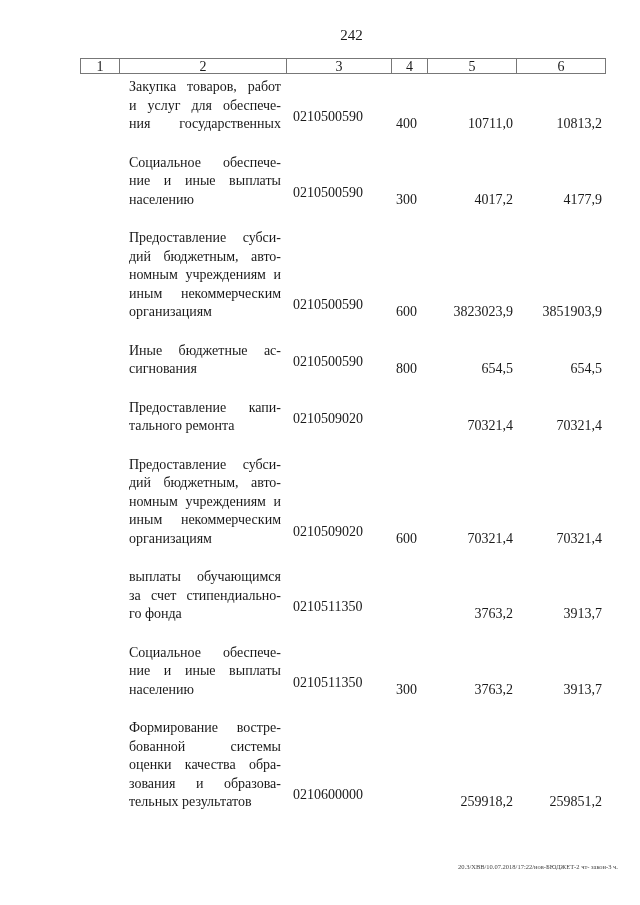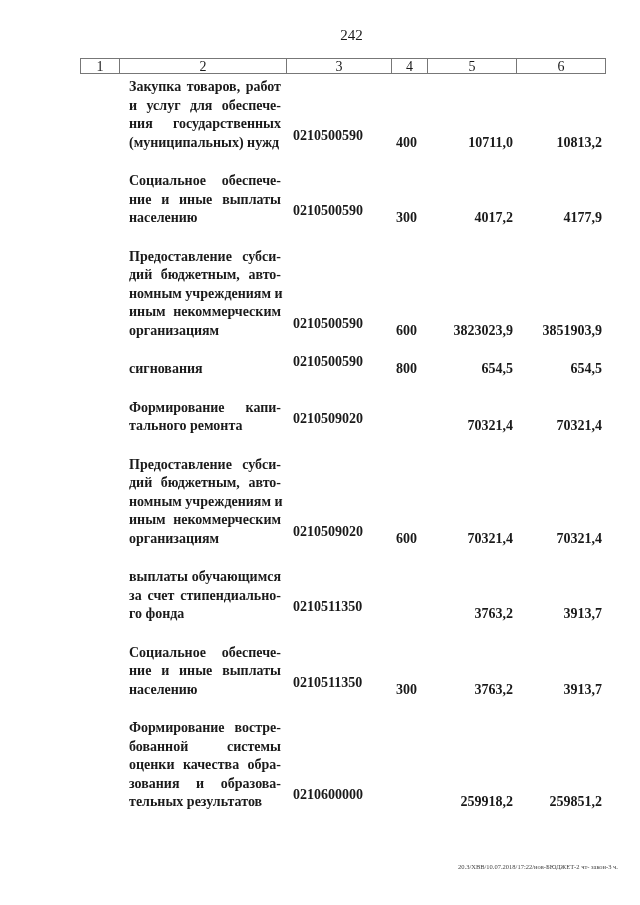--- a/index.html
+++ b/index.html
@@ -5,21 +5,21 @@
   html, body { margin: 0; padding: 0; background: #ffffff; }
   body { width: 640px; height: 905px; position: relative; overflow: hidden;
          font-family: "Liberation Serif", "DejaVu Serif", serif; color: #1a1a1a; }
   .page-number { position: absolute; top: 27px; left: 8px; width: 640px; text-align: center;
                  font-size: 15px; padding-left: 47px; box-sizing: border-box; }
   .header-row { position: absolute; top: 58px; left: 80px; width: 526px; height: 16px;
                 border: 1px solid #777; display: flex; box-sizing: border-box; }
   .header-row .hc { border-right: 1px solid #777; text-align: center; font-size: 14px;
                     line-height: 15px; box-sizing: border-box; }
   .header-row .hc:last-child { border-right: none; }
-  .rows { position: absolute; top: 78px; left: 0; width: 640px; font-weight: bold; }
+  .rows { position: absolute; top: 78px; left: 0; width: 640px; }
   .row { position: relative; display: flex; align-items: flex-end; margin-bottom: 20px; }
   .c2 { position: relative; left: 129px; width: 152px; font-size: 14px; line-height: 18.5px;
         text-align: justify; text-align-last: left; hyphens: manual; }
   .c2 .line { display: block; text-align: justify; text-align-last: justify; white-space: nowrap; }
   .c2 .line.last { text-align-last: left; }
   .c3 { position: absolute; left: 293px; font-size: 14px; line-height: 18.5px; bottom: 7px; }
   .c4 { position: absolute; left: 396px; font-size: 14px; line-height: 18.5px; bottom: 0; }
   .c5 { position: absolute; right: 127px; font-size: 14px; line-height: 18.5px; bottom: 0; text-align: right; }
   .c6 { position: absolute; right: 38px; font-size: 14px; line-height: 18.5px; bottom: 0; text-align: left; }
   .footer { position: absolute; top: 863px; right: 22px; font-size: 6.5px; color: #444; }
@@ -37,21 +37,20 @@
   <div class="hc" style="width:89px">5</div>
   <div class="hc" style="width:88px">6</div>
 </div>
 
 <div class="rows" id="rows">
     <div class="row">
       <div class="c2">
         <span class="line">Закупка товаров, работ</span>
         <span class="line">и услуг для обеспече-</span>
         <span class="line">ния государственных</span>
-        <span class="line last">(муниципальных) нужд</span>
       </div>
       <div class="c3">0210500590</div>
       <div class="c4">400</div>
       <div class="c5">10711,0</div>
       <div class="c6">10813,2</div>
     </div>
     <div class="row">
       <div class="c2">
         <span class="line">Социальное обеспече-</span>
         <span class="line">ние и иные выплаты</span>
@@ -70,30 +69,31 @@
         <span class="line">иным некоммерческим</span>
         <span class="line last">организациям</span>
       </div>
       <div class="c3">0210500590</div>
       <div class="c4">600</div>
       <div class="c5">3823023,9</div>
       <div class="c6">3851903,9</div>
     </div>
     <div class="row">
       <div class="c2">
+        <span class="line">Иные бюджетные ас-</span>
         <span class="line last">сигнования</span>
       </div>
       <div class="c3">0210500590</div>
       <div class="c4">800</div>
       <div class="c5">654,5</div>
       <div class="c6">654,5</div>
     </div>
     <div class="row">
       <div class="c2">
-        <span class="line">Формирование капи-</span>
+        <span class="line">Предоставление капи-</span>
         <span class="line last">тального ремонта</span>
       </div>
       <div class="c3">0210509020</div>
       <div class="c4"></div>
       <div class="c5">70321,4</div>
       <div class="c6">70321,4</div>
     </div>
     <div class="row">
       <div class="c2">
         <span class="line">Предоставление субси-</span>

